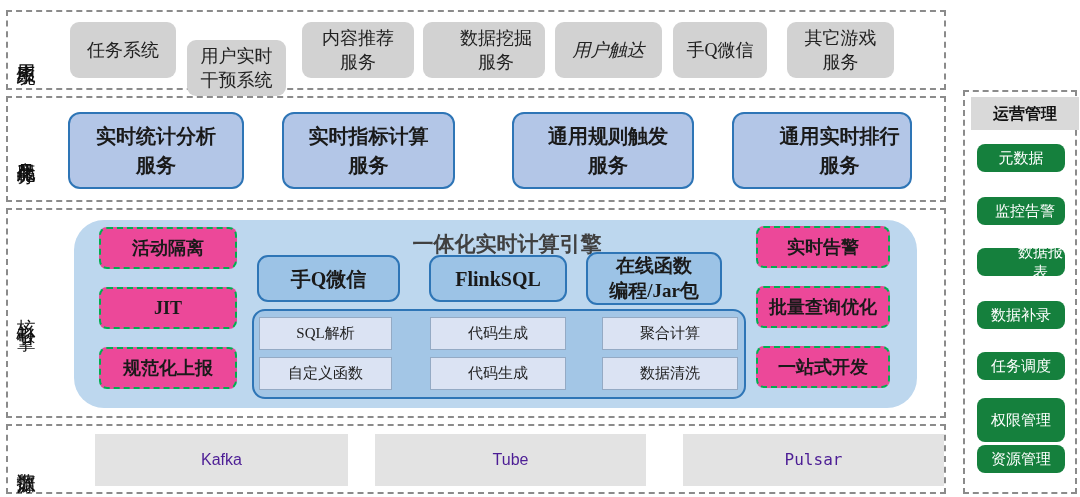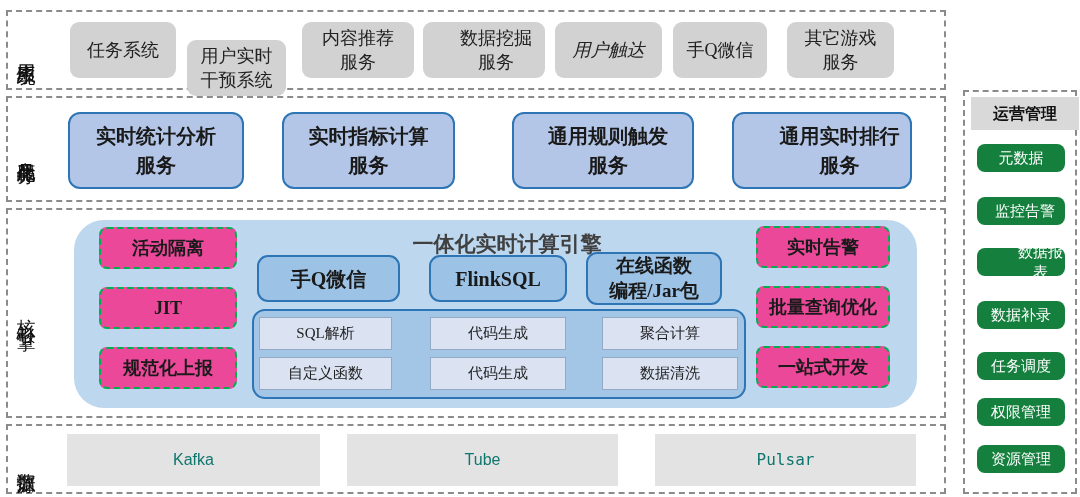--- a/index.html
+++ b/index.html
@@ -25,22 +25,22 @@
         font-size:20px;font-weight:bold;line-height:1.45;}
   .core-container{position:absolute;background:#bdd7ee;border-radius:30px;}
   .greenbox{background:#ec4899;border:2px dashed #00b050;border-radius:8px;
         font-size:18px;font-weight:bold;}
   .core-title{position:absolute;text-align:center;font-size:21px;font-weight:bold;color:#404040;}
   .ebox{background:#9cc3e6;border:2px solid #2e75b6;border-radius:11px;
         font-size:20px;font-weight:bold;line-height:1.3;}
   .icontainer{position:absolute;background:#a3c6e6;border:2px solid #2e75b6;
         border-radius:13px;box-sizing:border-box;}
   .mbox{background:#dbe3f3;border:1px solid #94aac4;font-size:15px;color:#222;}
-  .dsbox{background:#e3e3e3;color:#0f766e;font-size:16px;
-        font-family:"Liberation Sans","DejaVu Sans",sans-serif;}
+  .dsbox{background:#e3e3e3;color:#4c1d95;font-size:16px;
+        font-family:"Liberation Sans","DejaVu Sans",sans-serif;margin-left:28px;}
   .dsbox.mono{font-family:"DejaVu Sans Mono","Liberation Mono",monospace;}
   .ops-header{background:#d9d9d9;font-size:16px;font-weight:bold;color:#111;}
   .ops-btn{background:#15803d;color:#ffffff;border-radius:8px;font-size:15px;}
 </style>
 </head>
 <body>
 
 <div id="canvas">
 
   <div class="sec" style="left:6px;top:10px;width:940px;height:80px;">
@@ -106,17 +106,17 @@
     <div class="box dsbox mono" style="left:647px;top:8px;width:261px;height:52px;">Pulsar</div>
   </div>
 
   <div class="sec" style="left:963px;top:90px;width:114px;height:404px;">
     <div class="box ops-header" style="left:6px;top:5px;width:108px;height:33px;">运营管理</div>
     <div class="box ops-btn" style="left:12px;top:52px;width:88px;height:28px;">元数据</div>
     <div class="box ops-btn" style="left:12px;top:105px;width:88px;height:28px;padding-left:8px;">监控告警</div>
     <div class="box ops-btn" style="left:12px;top:156px;width:88px;height:28px;padding-left:39px;">数据报表</div>
     <div class="box ops-btn" style="left:12px;top:209px;width:88px;height:28px;">数据补录</div>
     <div class="box ops-btn" style="left:12px;top:260px;width:88px;height:28px;">任务调度</div>
-    <div class="box ops-btn" style="left:12px;top:306px;width:88px;height:28px;">权限管理</div>
+    <div class="box ops-btn" style="left:12px;top:306px;width:88px;height:44px;">权限管理</div>
     <div class="box ops-btn" style="left:12px;top:353px;width:88px;height:28px;">资源管理</div>
   </div>
 
 </div>
 
 </body></html>

